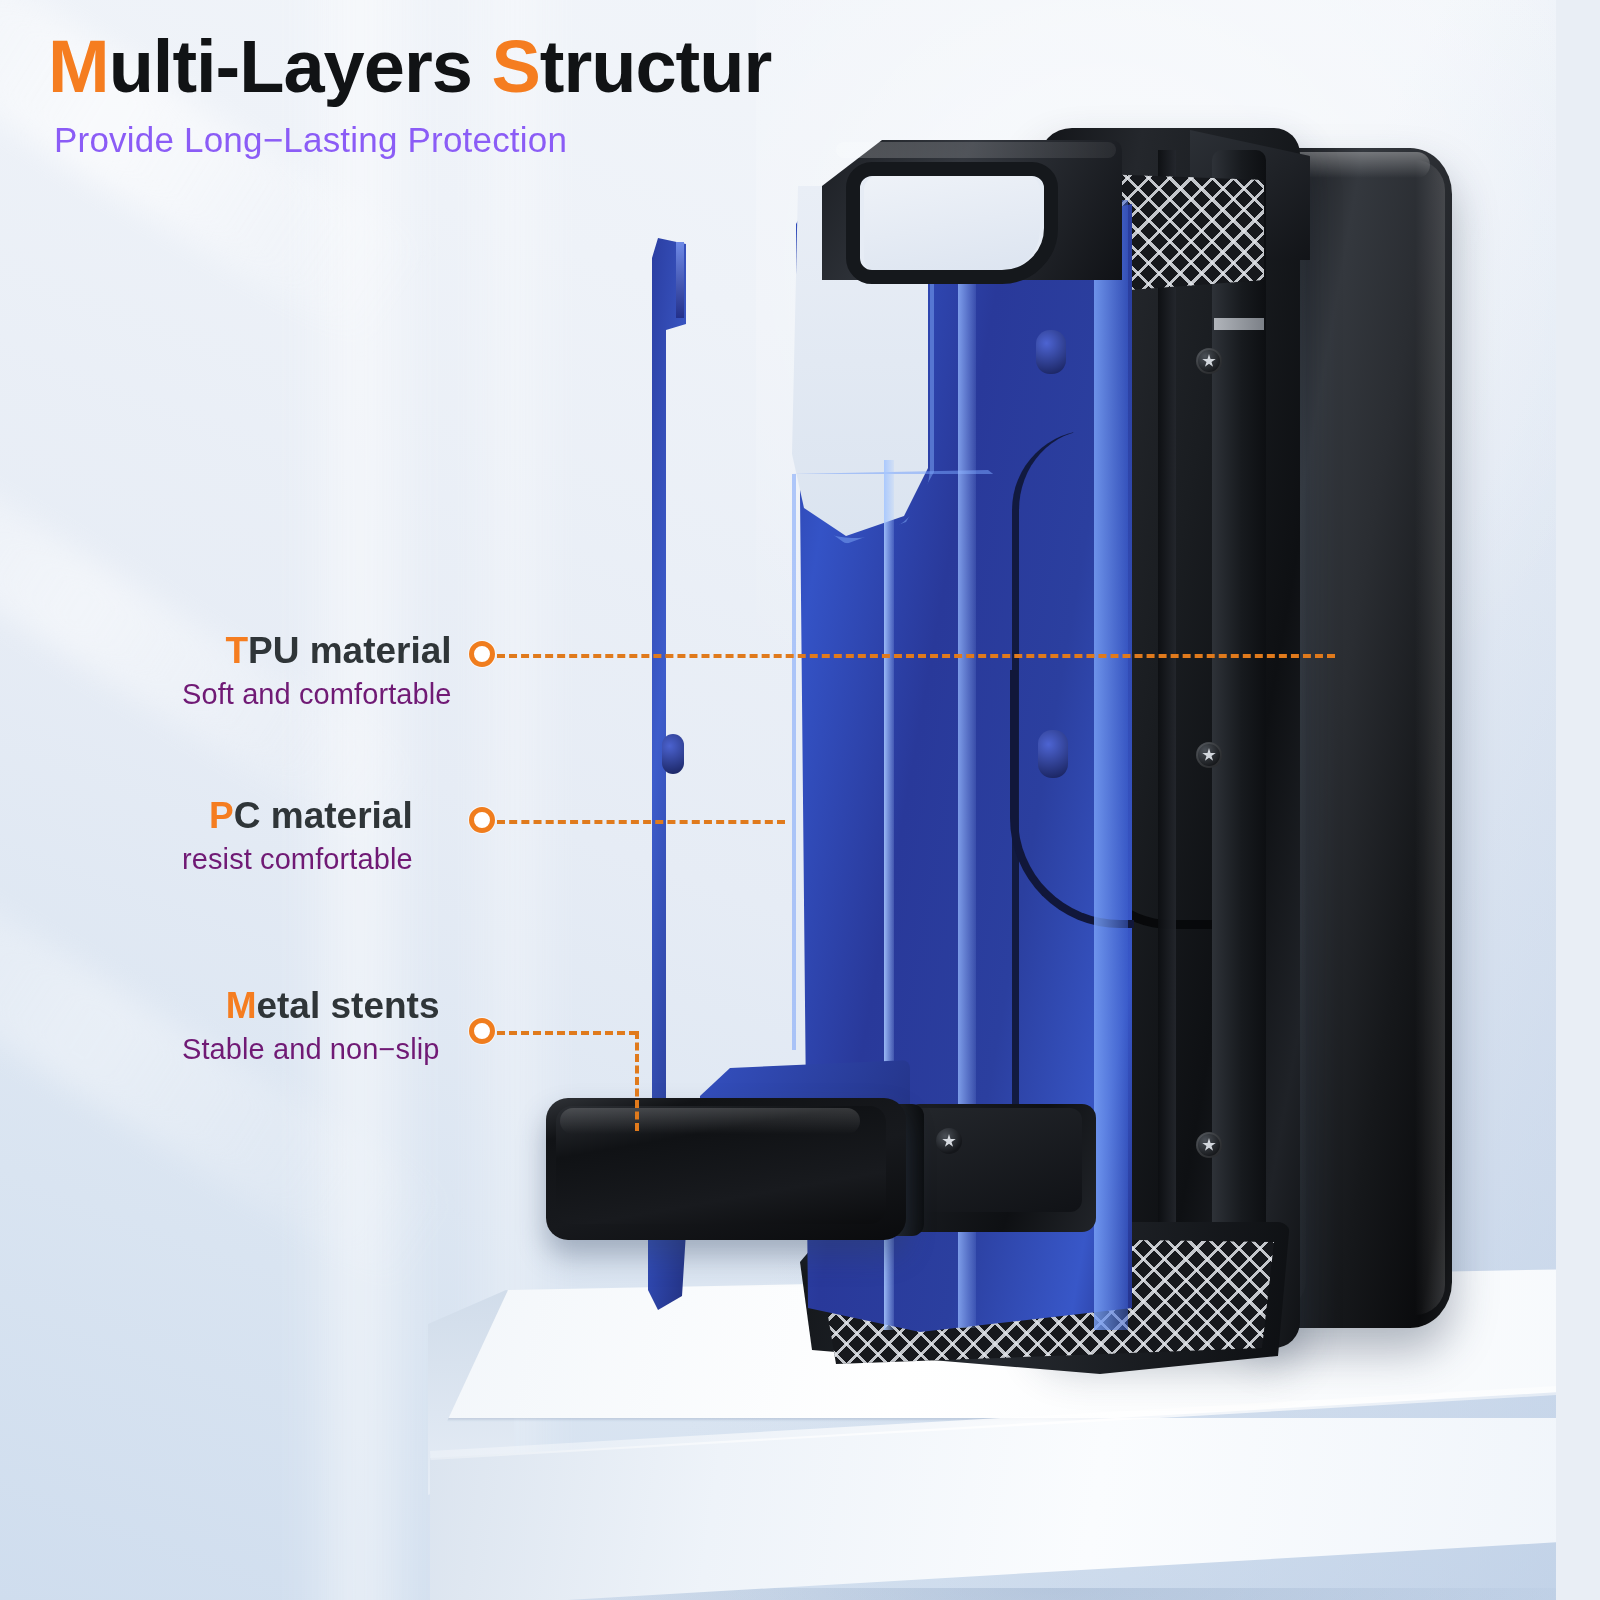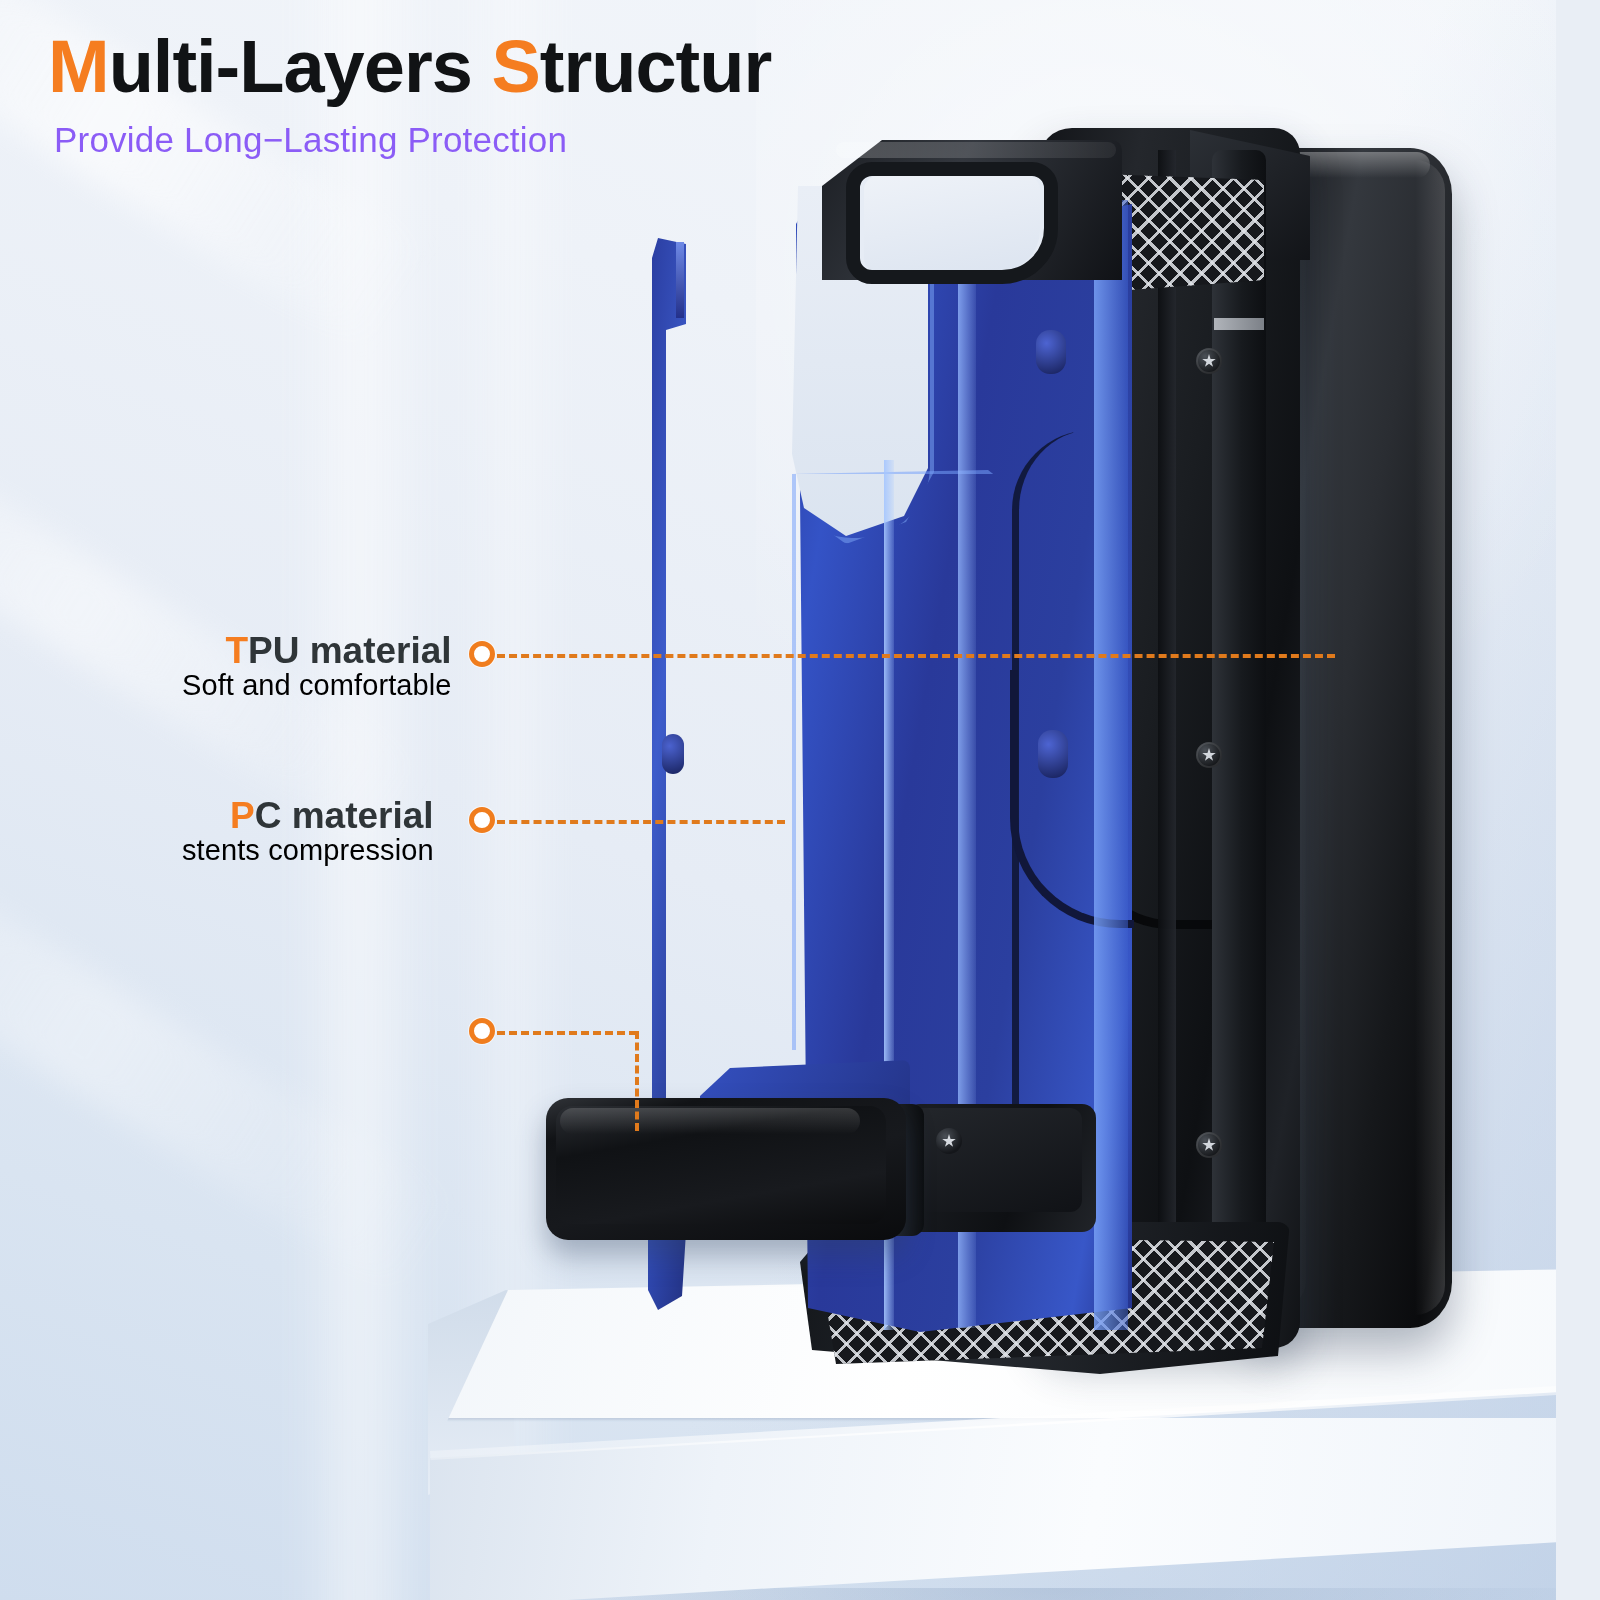--- a/index.html
+++ b/index.html
@@ -35,21 +35,21 @@
   }
   .title .hl{color:#F57D20;}
   .subtitle{
     font-size:35px;color:#8b5cf6;margin:14px 0 0 6px;font-weight:normal;letter-spacing:.2px;
   }
 
   
   .callout{position:absolute;}
   .callout .c-title{font-size:37px;font-weight:bold;color:#2f3538;line-height:1;white-space:nowrap;text-align:right;}
   .callout .c-title .hl{color:#F57D20;}
-  .callout .c-sub{font-size:29px;color:#000000;white-space:nowrap;letter-spacing:.1px;}
+  .callout .c-sub{font-size:29px;color:#701a75;margin-top:9px;white-space:nowrap;letter-spacing:.1px;}
 
   .dot{position:absolute;width:26px;height:26px;border-radius:50%;
        background:#ffffff;border:5px solid #F07D1E;box-sizing:border-box;
        box-shadow:0 0 0 1px rgba(255,255,255,.6);}
 
   .dash-h{position:absolute;height:0;border-top:4px dashed #E07A1C;}
   .dash-v{position:absolute;width:0;border-left:4px dashed #E07A1C;}
 
   
   .pedestal{position:absolute;left:430px;top:1268px;width:1200px;height:340px;}
@@ -301,22 +301,26 @@
 
   <div class="callout" style="left:182px;top:632px;">
     <div class="c-title"><span class="hl">T</span><span>PU material</span></div>
     <div class="c-sub">Soft and comfortable</div>
   </div>
   <div class="dot" style="left:469px;top:641px;"></div>
   <div class="dash-h" style="left:497px;top:654px;width:838px;"></div>
 
   <div class="callout" style="left:182px;top:797px;">
     <div class="c-title"><span class="hl">P</span><span>C material</span></div>
-    <div class="c-sub">stents compression</div>
+    <div class="c-sub">resist comfortable</div>
   </div>
   <div class="dot" style="left:469px;top:807px;"></div>
   <div class="dash-h" style="left:497px;top:820px;width:288px;"></div>
 
+  <div class="callout" style="left:182px;top:987px;">
+    <div class="c-title"><span class="hl">M</span><span>etal stents</span></div>
+    <div class="c-sub">Stable and non−slip</div>
+  </div>
   <div class="dot" style="left:469px;top:1018px;"></div>
   <div class="dash-h" style="left:497px;top:1031px;width:140px;"></div>
   <div class="dash-v" style="left:635px;top:1031px;height:100px;"></div>
 
 </div>
 
 </body></html>

